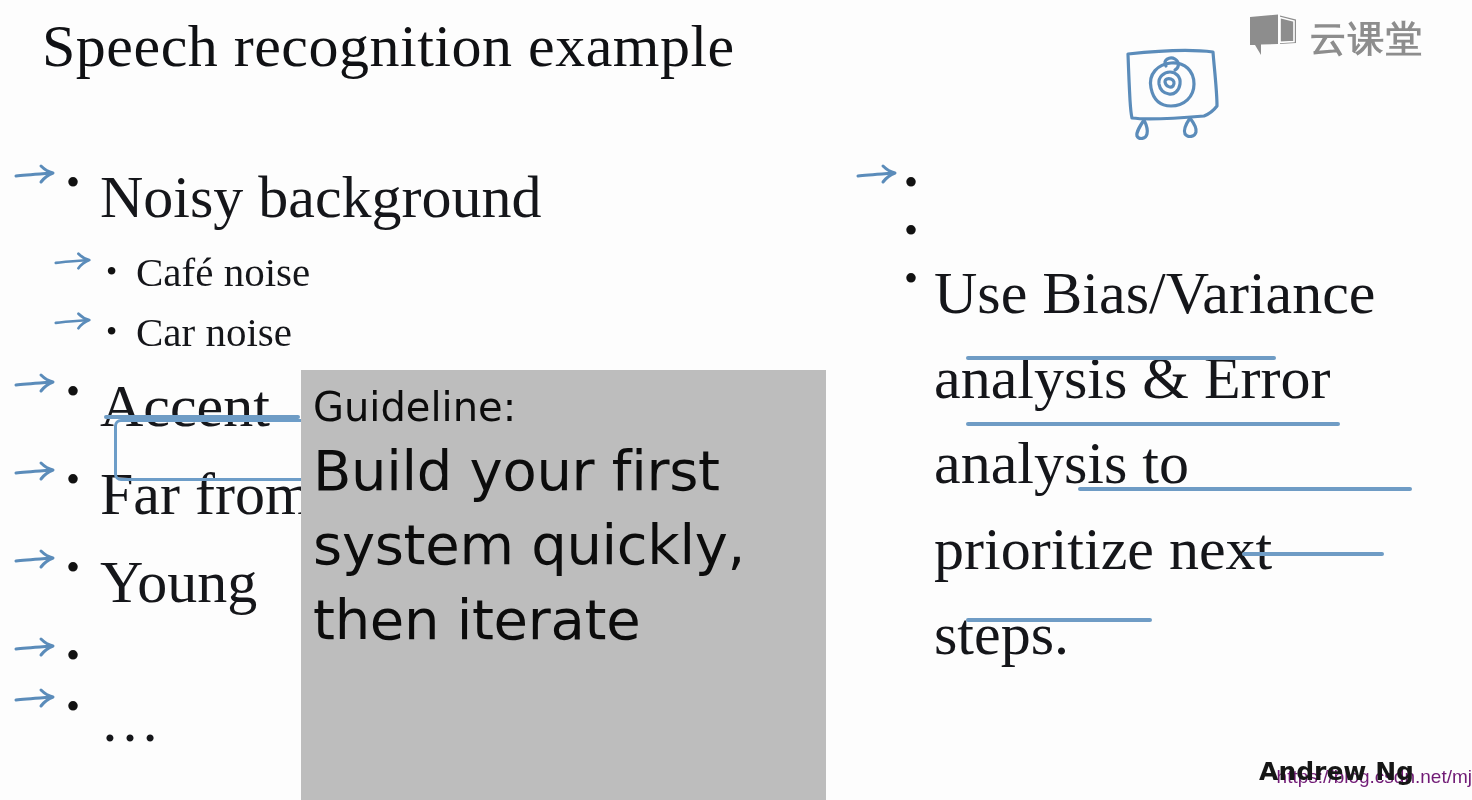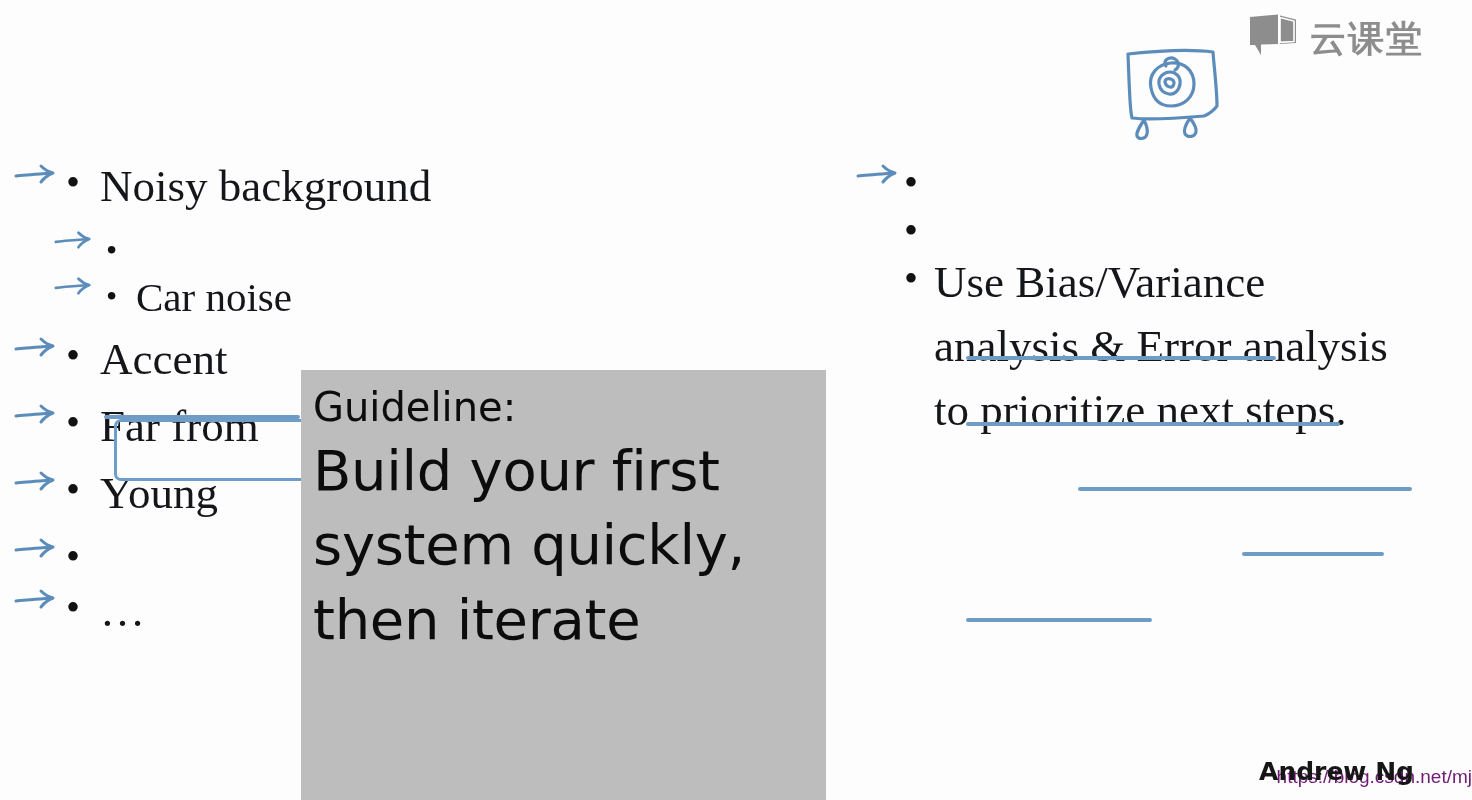--- a/index.html
+++ b/index.html
@@ -84,21 +84,21 @@
     font-size: 40px;
     line-height: 1;
     padding-top: 8px;
     color: #111;
     text-align: left;
   }
   .dot-cell.sub { flex: 0 0 30px; font-size: 32px; padding-top: 12px; }
 
   .bullet-text {
     font-family: "Liberation Serif", serif;
-    font-size: 45px;
+    font-size: 60px;
     line-height: 1.42;
     white-space: nowrap;
     color: #15161a;
   }
   .bullet-text.sub { font-size: 41px; }
   .bullet-text.wrap { white-space: normal; }
 
   
   #left-column .lvl1 { margin-bottom: 3px; }
   #left-column .lvl2 { margin-bottom: 2px; }
@@ -166,20 +166,21 @@
     color: #701a75;
     white-space: nowrap;
     z-index: 10;
   }
 </style>
 </head>
 <body>
 
 <div id="slide">
 
+  <div id="page-title">Speech recognition example</div>
 
   <div id="brand">
     <span class="book-icon">
       <svg width="52" height="46" viewBox="0 0 52 46" aria-hidden="true">
         <path d="M3 3 L31 0.5 L31 30 L14 30.5 L14 41 L8 31 L3 31 Z" fill="#8d8d8d"></path>
         <path d="M33 1.5 L49 5.5 L49 29 L33 30 Z" fill="#8d8d8d"></path>
         <path d="M33 3.5 L47 7 L47 27.5 L33 28.3 Z" fill="none" stroke="#ffffff" stroke-width="1.6"></path>
       </svg>
     </span>
     <span class="brand-text">云课堂</span>
@@ -217,20 +218,21 @@
     <div class="bullet-row lvl2">
       <span class="arrow-cell sub">
         <svg width="38" height="22" viewBox="0 0 42 24" aria-hidden="true">
           <g fill="none" stroke="#5b8cba" stroke-width="3" stroke-linecap="round" stroke-linejoin="round">
             <path d="M2 14 C10 13 24 12 37 11"></path>
             <path d="M27 4 C31 8 35 10 39 11 C34 13 30 16 27 20"></path>
           </g>
         </svg>
       </span>
       <span class="dot-cell sub">•</span>
+      <span class="bullet-text sub">Café noise</span>
     </div>
 
     <div class="bullet-row lvl2">
       <span class="arrow-cell sub">
         <svg width="38" height="22" viewBox="0 0 42 24" aria-hidden="true">
           <g fill="none" stroke="#5b8cba" stroke-width="3" stroke-linecap="round" stroke-linejoin="round">
             <path d="M2 14 C10 13 24 12 37 11"></path>
             <path d="M27 4 C31 8 35 10 39 11 C34 13 30 16 27 20"></path>
           </g>
         </svg>

